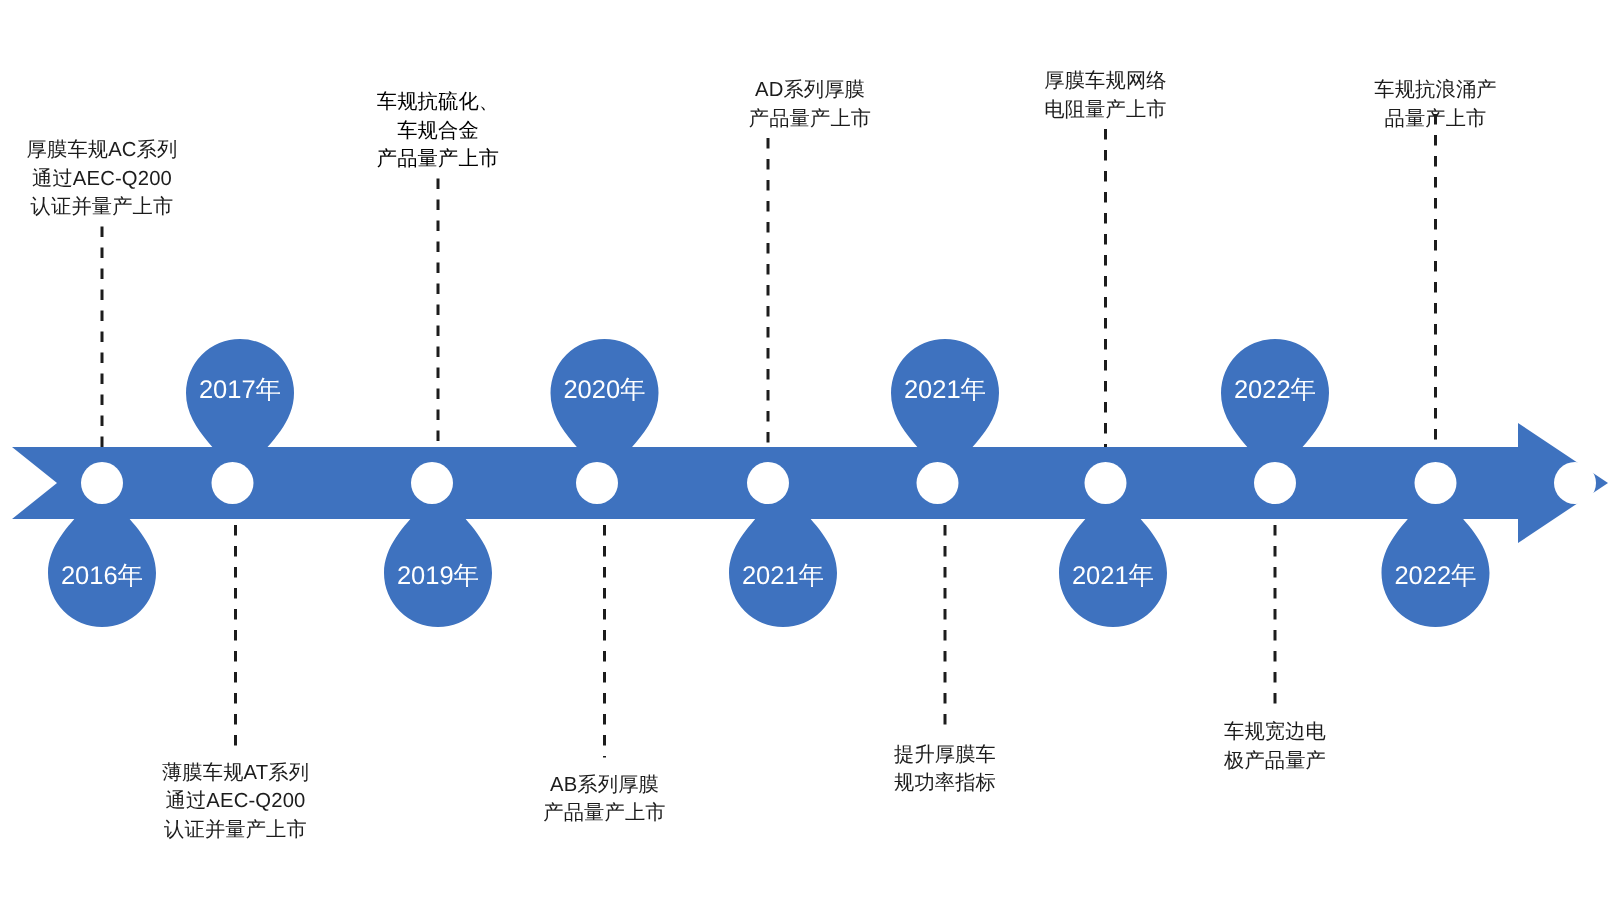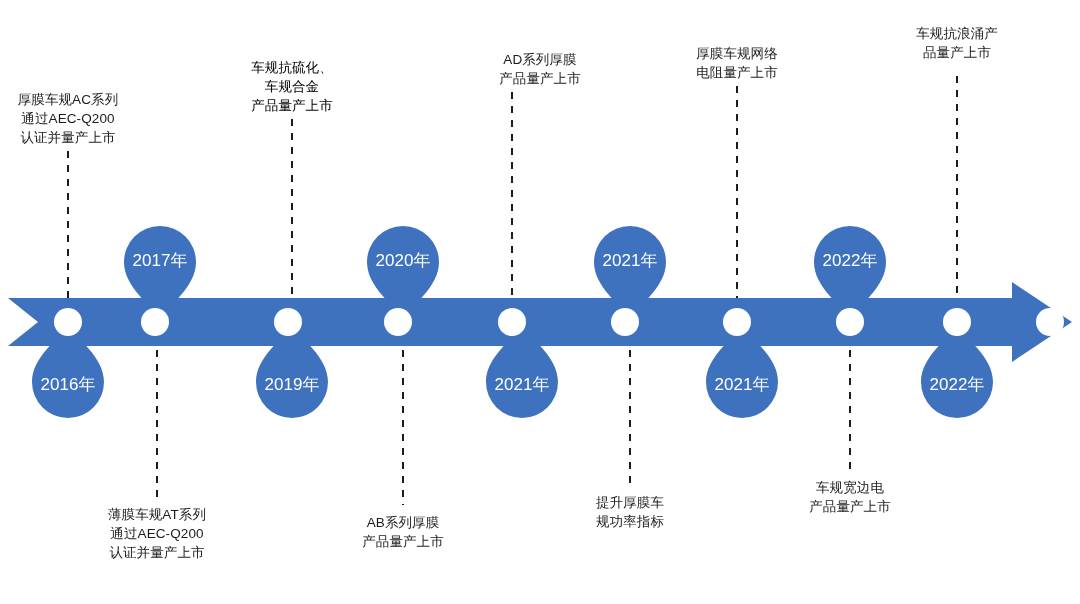--- a/index.html
+++ b/index.html
@@ -108,35 +108,35 @@
       <div class="note top" style="left: 68px; top: 90px; color: rgb(28, 28, 28);">厚膜车规AC系列
 通过AEC-Q200
 认证并量产上市</div>
       <div class="note top" style="left: 292px; top: 58px; color: #000000;">车规抗硫化、
 车规合金
 产品量产上市</div>
       <div class="note top" style="left: 540px; top: 50px; color: rgb(28, 28, 28);">AD系列厚膜
 产品量产上市</div>
       <div class="note top" style="left: 737px; top: 44px; color: rgb(28, 28, 28);">厚膜车规网络
 电阻量产上市</div>
-      <div class="note top" style="left: 957px; top: 24px; color: rgb(28, 28, 28);">车规抗浪涌产
+      <div class="note top" style="left: 957px; top: 50px; color: rgb(28, 28, 28);">车规抗浪涌产
 品量产上市</div>
       <div class="pin-label" style="left: 160px; top: 260px; color: rgb(255, 255, 255);">2017年</div>
       <div class="pin-label" style="left: 403px; top: 260px; color: rgb(255, 255, 255);">2020年</div>
       <div class="pin-label" style="left: 630px; top: 260px; color: rgb(255, 255, 255);">2021年</div>
       <div class="pin-label" style="left: 850px; top: 260px; color: rgb(255, 255, 255);">2022年</div>
       <div class="pin-label" style="left: 68px; top: 384px; color: rgb(255, 255, 255);">2016年</div>
       <div class="pin-label" style="left: 292px; top: 384px; color: rgb(255, 255, 255);">2019年</div>
       <div class="pin-label" style="left: 522px; top: 384px; color: rgb(255, 255, 255);">2021年</div>
       <div class="pin-label" style="left: 742px; top: 384px; color: rgb(255, 255, 255);">2021年</div>
       <div class="pin-label" style="left: 957px; top: 384px; color: rgb(255, 255, 255);">2022年</div>
       <div class="note bottom" style="left: 157px; top: 505px; color: rgb(28, 28, 28);">薄膜车规AT系列
 通过AEC-Q200
 认证并量产上市</div>
       <div class="note bottom" style="left: 403px; top: 513px; color: rgb(28, 28, 28);">AB系列厚膜
 产品量产上市</div>
       <div class="note bottom" style="left: 630px; top: 493px; color: rgb(28, 28, 28); text-align: center;">提升厚膜车
 规功率指标</div>
       <div class="note bottom" style="left: 850px; top: 478px; color: rgb(28, 28, 28);">车规宽边电
-产品量产上市</div>
+极产品量产</div>
     </div>
 
 </div>
 
 </body></html>

